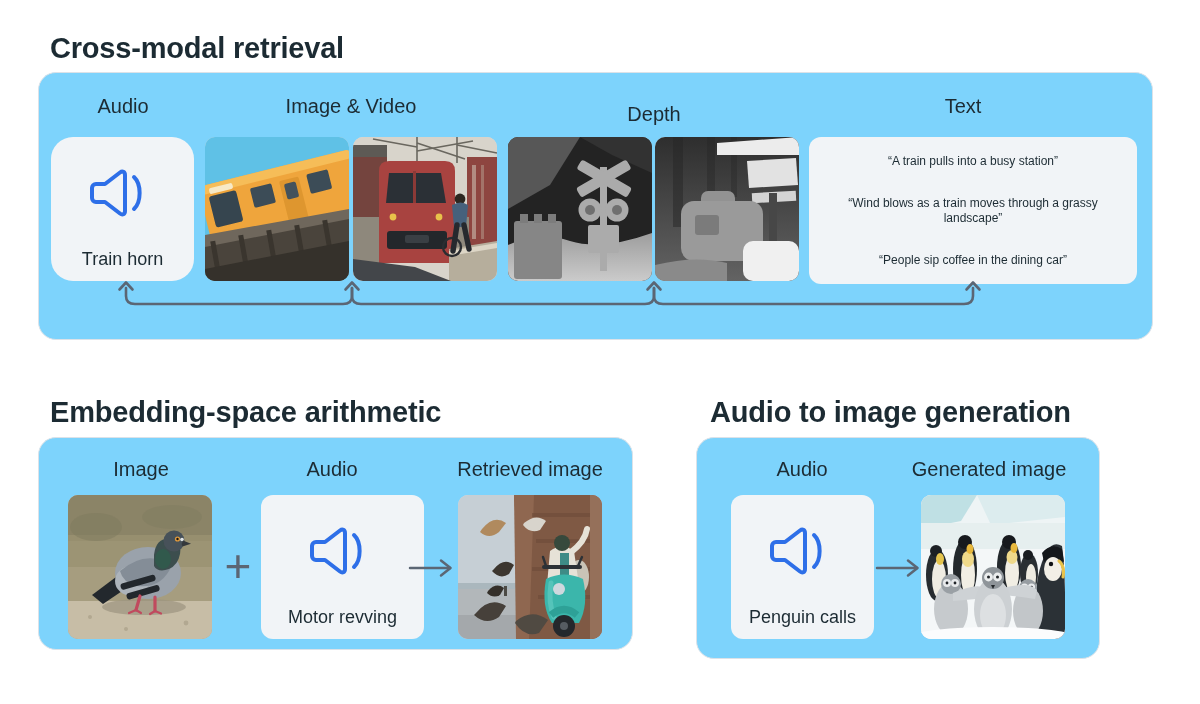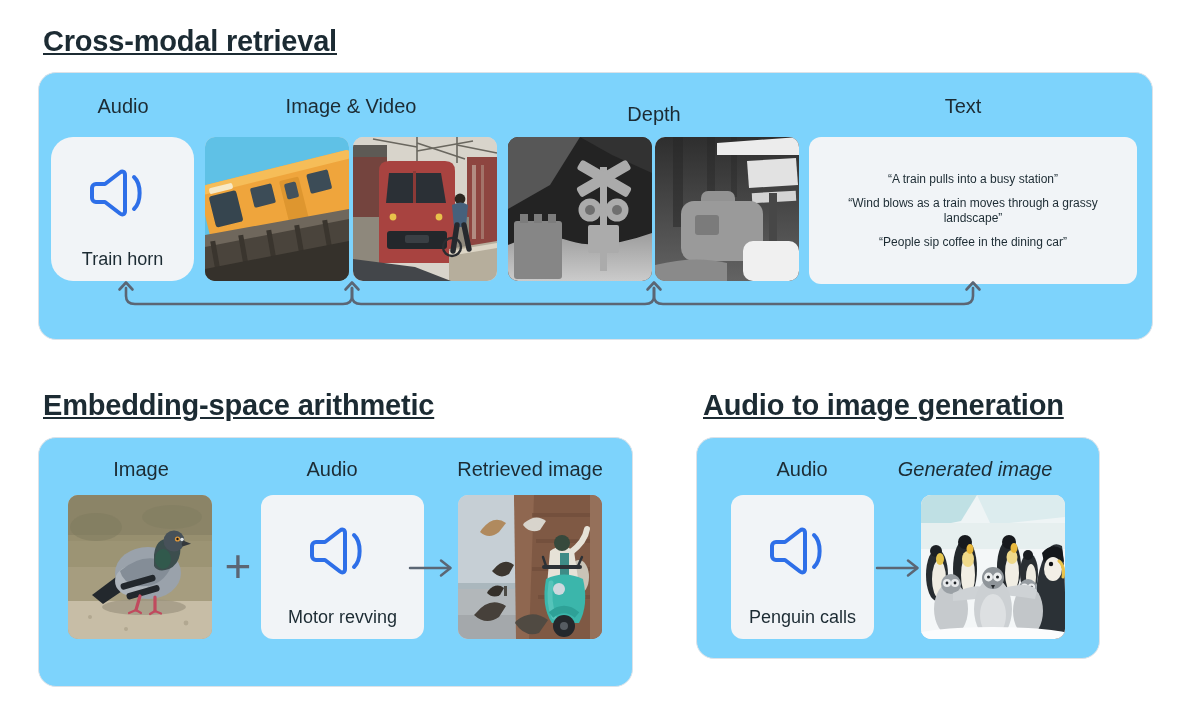--- a/index.html
+++ b/index.html
@@ -2,22 +2,22 @@
 <html><head>
 <meta charset="utf-8">
 <style>
   html,body{margin:0;padding:0;}
   body{
     width:1200px;height:704px;position:relative;overflow:hidden;
     background:#ffffff;color:#1c2b33;
     font-family:"Liberation Sans", sans-serif;
   }
   .title{
-    position:absolute;margin:5px;font-size:29px;font-weight:600;
-    letter-spacing:-0.2px;color:#1c2b33;white-space:nowrap;text-decoration:underline;
+    position:absolute;margin:12px;font-size:29px;font-weight:600;
+    letter-spacing:-0.2px;color:#1c2b33;white-space:nowrap;
   }
   .panel{
     position:absolute;background:#7dd3fc;
     border:1.5px solid #dce2e8;border-radius:18px;box-sizing:border-box;
   }
   .colhead{
     position:absolute;transform:translateX(-50%);
     font-size:20px;font-weight:500;color:#1c2b33;white-space:nowrap;
   }
   .audio-card{
@@ -34,21 +34,21 @@
     overflow:hidden;background:#ddd;
   }
   .photo svg{display:block;}
   .text-card{
     position:absolute;left:770px;top:64px;width:328px;height:147px;
     background:#f1f4f7;border-radius:12px;box-sizing:border-box;
     display:flex;flex-direction:column;justify-content:center;gap:9px;
     padding:10px 8px;
   }
   .quote{font-size:12px;font-weight:500;line-height:1.25;text-align:center;color:#1c2b33;}
-  .quote-mid{max-width:258px;margin:0 auto;}
+  .quote-mid{max-width:258px;margin:18px auto;}
   .brackets{position:absolute;left:0;top:204px;}
   .op-plus{
     position:absolute;transform:translate(-50%,-54%);
     font-size:46px;font-weight:300;color:#5b6674;line-height:1;
   }
   .flow-arrow{position:absolute;}
 </style>
 </head>
 <body>
 
@@ -196,21 +196,21 @@
       <path d="M80.5 12.5 L87 5.5 L93.5 12.5"></path>
       <path d="M306.5 12.5 L313 5.5 L319.5 12.5"></path>
       <path d="M608.5 12.5 L615 5.5 L621.5 12.5"></path>
       <path d="M927.5 12.5 L934 5.5 L940.5 12.5"></path>
     </g>
   </svg>
 </section>
 
 <h2 class="title" style="left:38px;top:384px;">Embedding-space arithmetic</h2>
 
-<section class="panel" style="left:38px;top:437px;width:595px;height:250px;">
+<section class="panel" style="left:38px;top:437px;width:595px;height:213px;">
 
   <div class="colhead" style="left:102px;top:20px;">Image</div>
   <div class="colhead" style="left:293px;top:20px;">Audio</div>
   <div class="colhead" style="left:491px;top:20px;">Retrieved image</div>
 
   <div class="photo" style="left:29px;top:57px;">
     <svg width="144" height="144" viewBox="0 0 144 144">
       <rect width="144" height="144" fill="#a69d7f"></rect>
       <rect width="144" height="46" fill="#8b8467"></rect>
       <rect y="40" width="144" height="32" fill="#9a9272" opacity="0.8"></rect>
@@ -294,21 +294,21 @@
       <path d="M30 96 q8-9 16-3 l-4 7 q-7 4 -13-2 z" fill="#35302a"></path>
     </svg>
   </div>
 </section>
 
 <h2 class="title" style="left:698px;top:384px;">Audio to image generation</h2>
 
 <section class="panel" style="left:696px;top:437px;width:404px;height:222px;">
 
   <div class="colhead" style="left:105px;top:20px;">Audio</div>
-  <div class="colhead" style="left:278px;top:20px;font-style:italic;">Generated image</div>
+  <div class="colhead" style="left:292px;top:20px;">Generated image</div>
 
   <div class="audio-card" style="left:34px;top:57px;">
     <svg class="spk" width="72" height="58" viewBox="0 0 72 58">
       <path d="M18 20 L33 8.5 C35.5 6.6 38 7.8 38 11 L38 47 C38 50.2 35.5 51.4 33 49.5 L18 38 L9 38 C6.8 38 5 36.2 5 34 L5 24 C5 21.8 6.8 20 9 20 Z" fill="none" stroke="#2e6fe8" stroke-width="4" stroke-linejoin="round"></path>
       <path d="M47 13 C54.5 20 54.5 38 47 45" fill="none" stroke="#2e6fe8" stroke-width="4" stroke-linecap="round"></path>
     </svg>
     <div class="audio-label">Penguin calls</div>
   </div>
 
   <svg class="flow-arrow" style="left:177px;top:119px;" width="48" height="22" viewBox="0 0 48 22">

